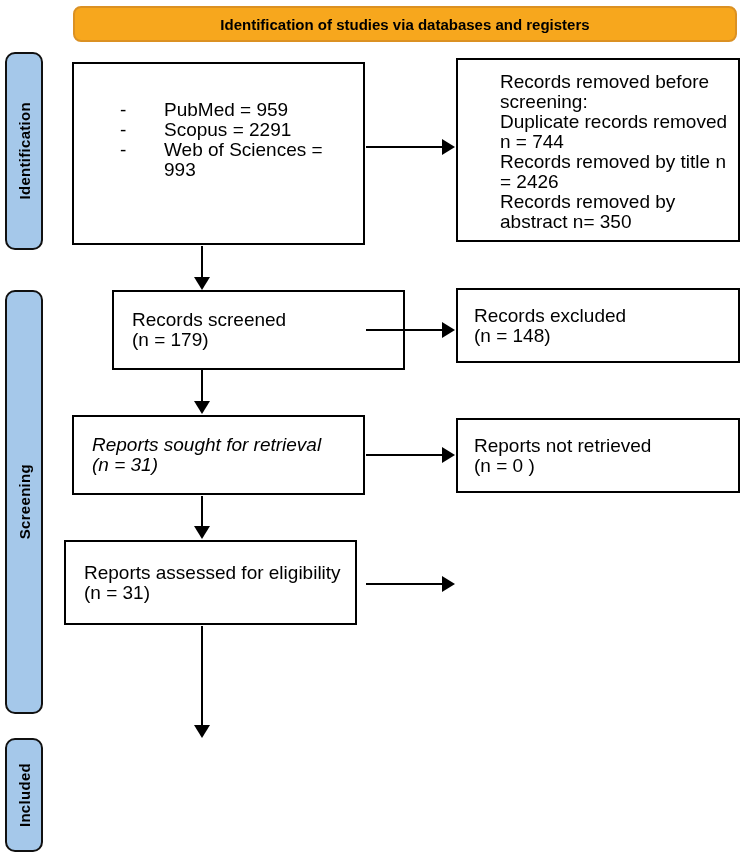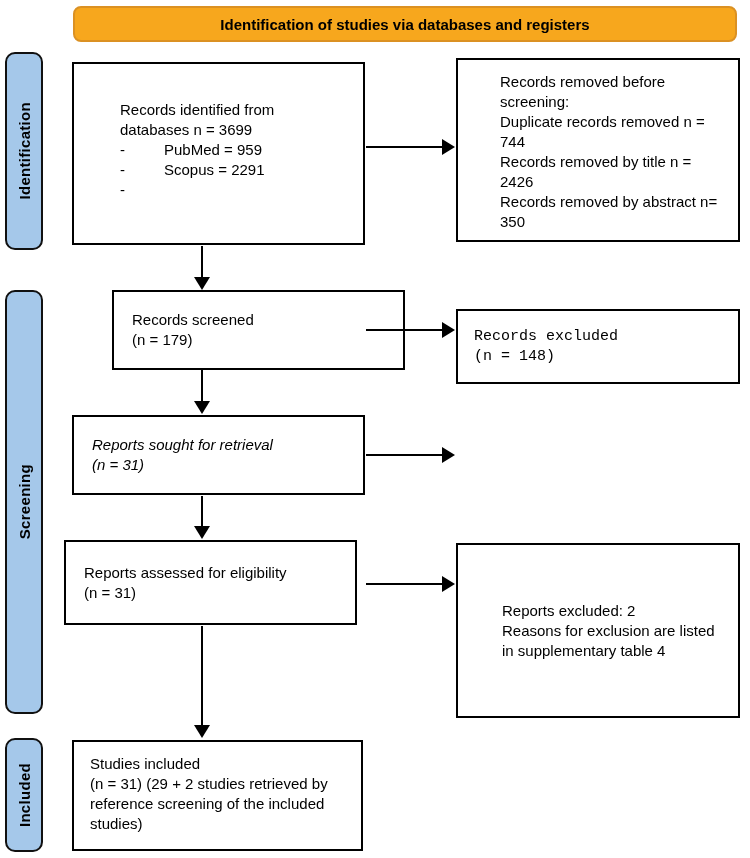--- a/index.html
+++ b/index.html
@@ -41,21 +41,21 @@
     font-weight: bold;
     font-size: 15px;
     letter-spacing: 0.3px;
     white-space: nowrap;
   }
   .flow-box {
     position: absolute;
     background: #ffffff;
     border: 2px solid #000000;
     box-sizing: border-box;
-    font-size: 15px;
+    font-size: 19px;
     line-height: 20px;
   }
   .pre { white-space: pre-line; }
   .v-center { display: flex; align-items: center; }
   
   .arrow-v {
     position: absolute; width: 16px;
   }
   .arrow-v .shaft {
     position: absolute; left: 7px; top: 0;
@@ -98,69 +98,64 @@
     <span>Identification</span>
   </div>
   <div class="side-label" style="top:290px; height:424px;">
     <span>Screening</span>
   </div>
   <div class="side-label" style="top:738px; height:114px;">
     <span>Included</span>
   </div>
 
   <div class="flow-box" style="left:72px; top:62px; width:293px; height:183px; padding:36px 8px 0 46px;">
-    <div class="pre">Records identified from
-databases n = 3699</div>
     <div class="src-row">
       <span class="src-dash">-</span>
       <span>PubMed = 959</span>
     </div>
     <div class="src-row">
       <span class="src-dash">-</span>
       <span>Scopus = 2291</span>
     </div>
     <div class="src-row">
       <span class="src-dash">-</span>
+      <span>Web of Sciences = 993</span>
     </div>
   </div>
 
   <div class="flow-box" style="left:456px; top:58px; width:284px; height:184px; padding:12px 10px 0 42px;">
     <div class="pre">Records removed before screening:
 Duplicate records removed n = 744
 Records removed by title n = 2426
 Records removed by abstract n= 350</div>
   </div>
 
   <div class="flow-box v-center" style="left:72px; top:290px; width:293px; height:80px; padding-left:18px; padding-right:8px;margin-left:40px;">
     <div class="pre">Records screened
 (n = 179)</div>
   </div>
-  <div class="flow-box v-center" style="left:456px; top:309px; width:284px; height:75px; padding-left:16px; padding-right:8px;font-family:Liberation Mono, monospace;">
+  <div class="flow-box v-center" style="left:456px; top:288px; width:284px; height:75px; padding-left:16px; padding-right:8px;">
     <div class="pre">Records excluded
 (n = 148)</div>
   </div>
 
   <div class="flow-box v-center" style="left:72px; top:415px; width:293px; height:80px; padding-left:18px; padding-right:8px;font-style:italic;">
     <div class="pre">Reports sought for retrieval
 (n = 31)</div>
   </div>
+  <div class="flow-box v-center" style="left:456px; top:418px; width:284px; height:75px; padding-left:16px; padding-right:8px;">
+    <div class="pre">Reports not retrieved
+(n = 0 )</div>
+  </div>
 
   <div class="flow-box v-center" style="left:64px; top:540px; width:293px; height:85px; padding-left:18px; padding-right:8px;">
     <div class="pre">Reports assessed for eligibility
 (n = 31)</div>
   </div>
-  <div class="flow-box v-center" style="left:456px; top:543px; width:284px; height:175px; padding-left:44px; padding-right:10px;">
-    <div class="pre">Reports excluded: 2
-Reasons for exclusion are listed in supplementary table 4</div>
-  </div>
 
-  <div class="flow-box" style="left:72px; top:740px; width:291px; height:111px; padding:12px 8px 0 16px;">
-    <div class="pre">Studies included
-(n = 31) (29 + 2 studies retrieved by reference screening of the included studies)</div>
-  </div>
 
   <div class="arrow-v" style="left:194px; top:246px; height:44px;">
     <div class="shaft" style="height:33px;"></div>
     <div class="head"></div>
   </div>
   <div class="arrow-v" style="left:194px; top:370px; height:44px;">
     <div class="shaft" style="height:33px;"></div>
     <div class="head"></div>
   </div>
   <div class="arrow-v" style="left:194px; top:496px; height:43px;">

